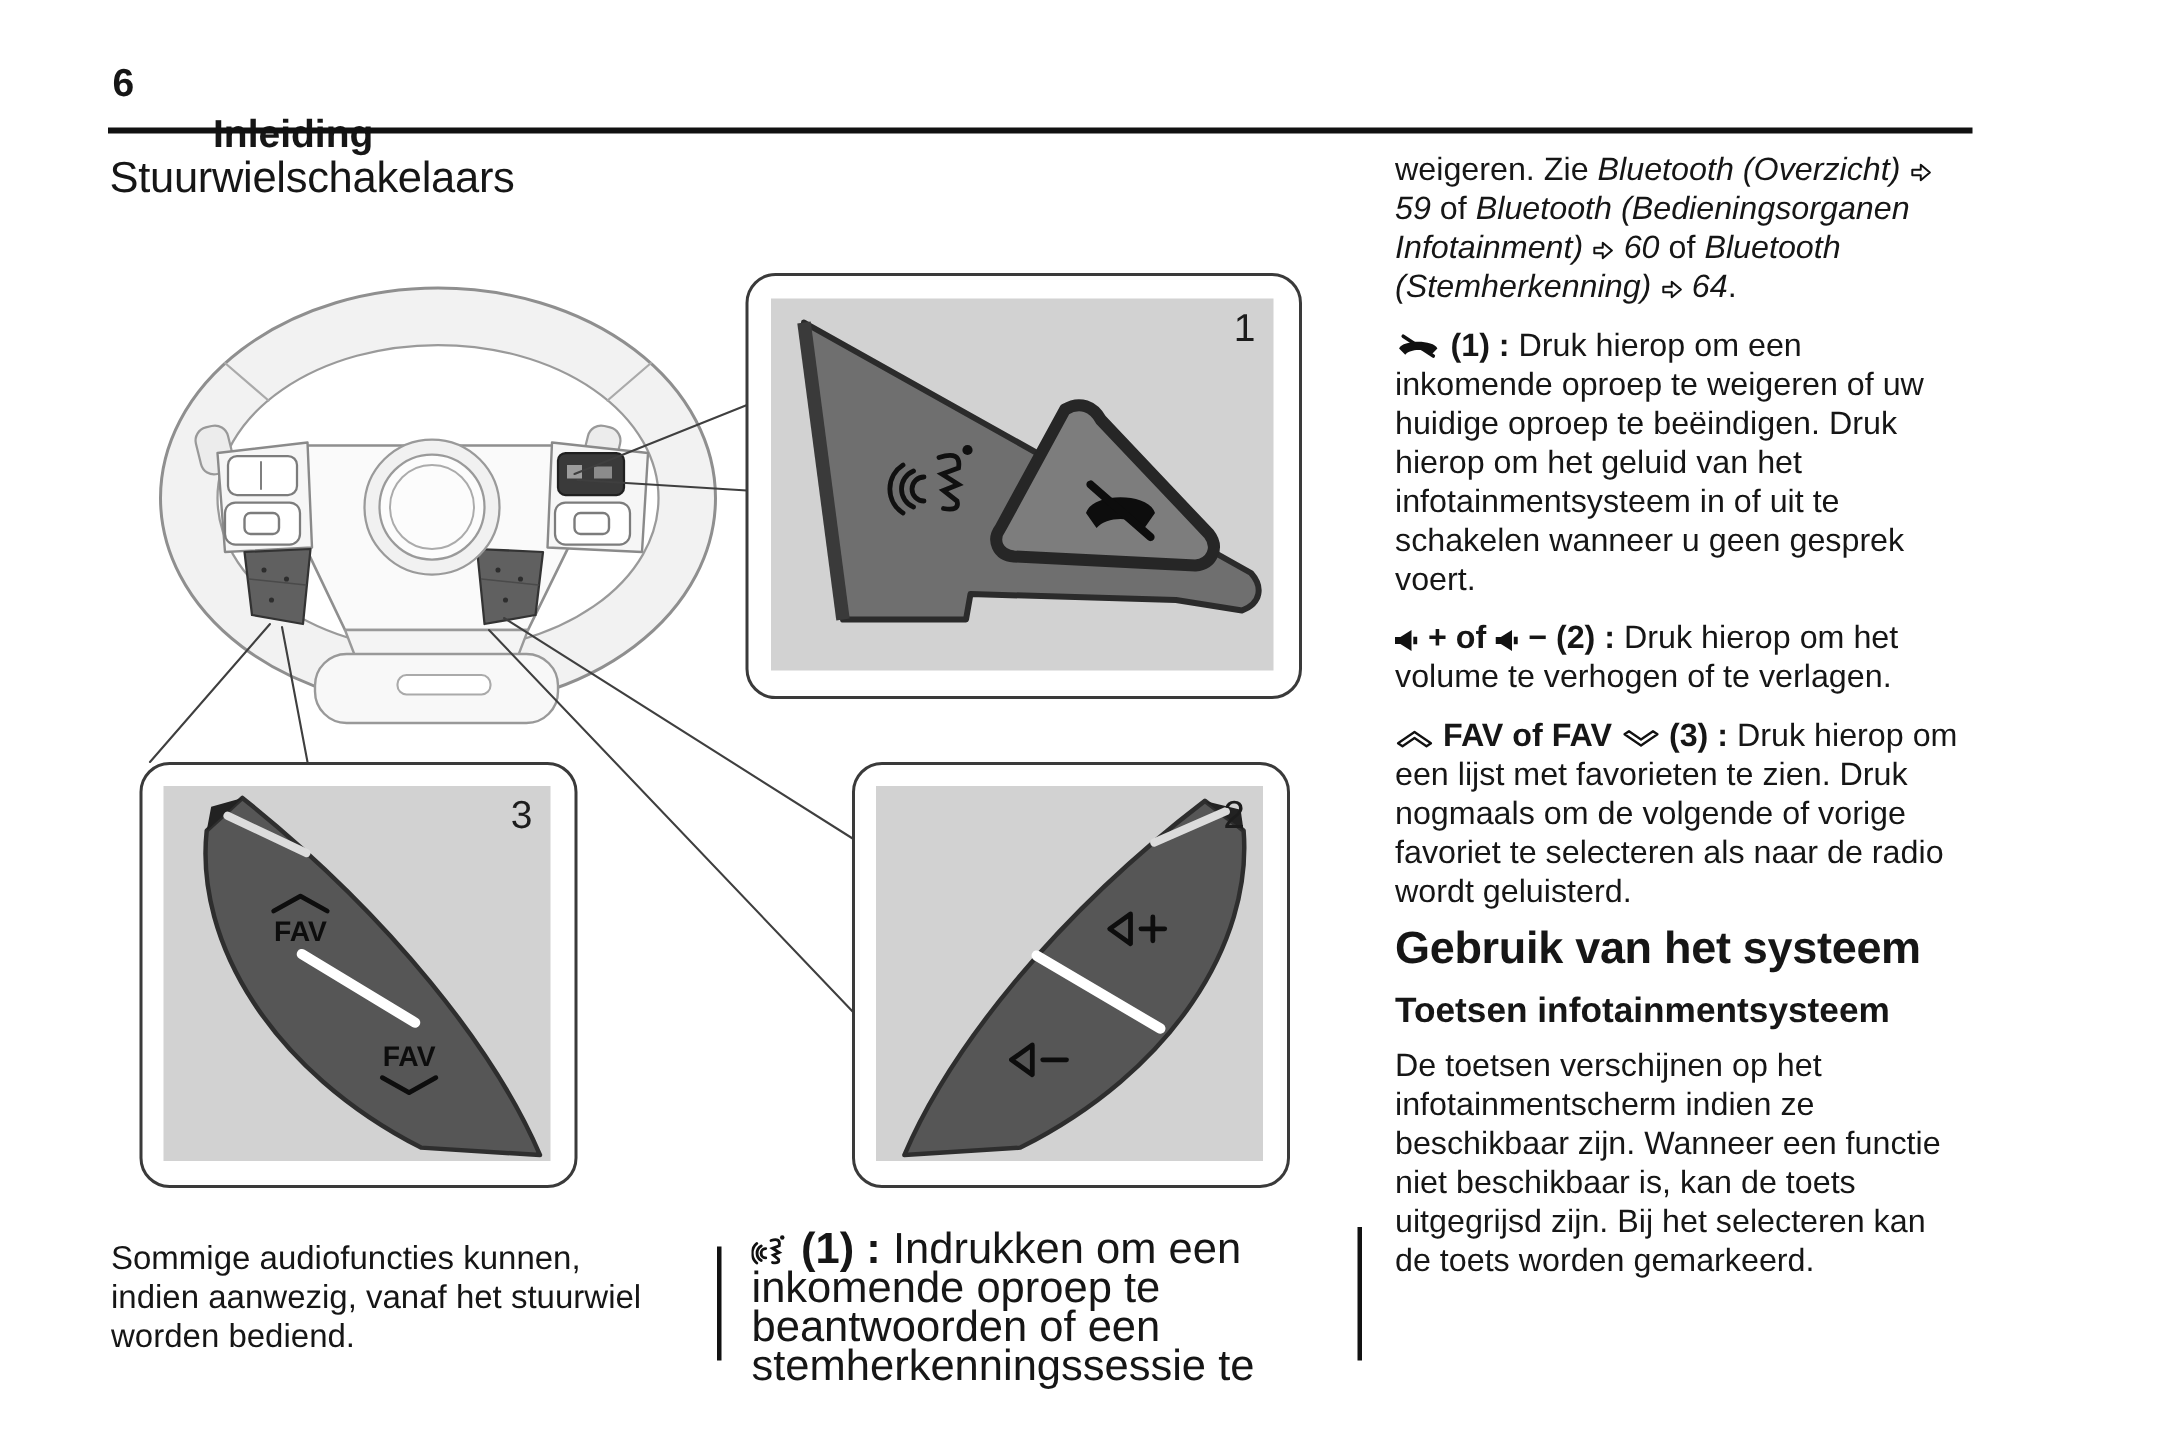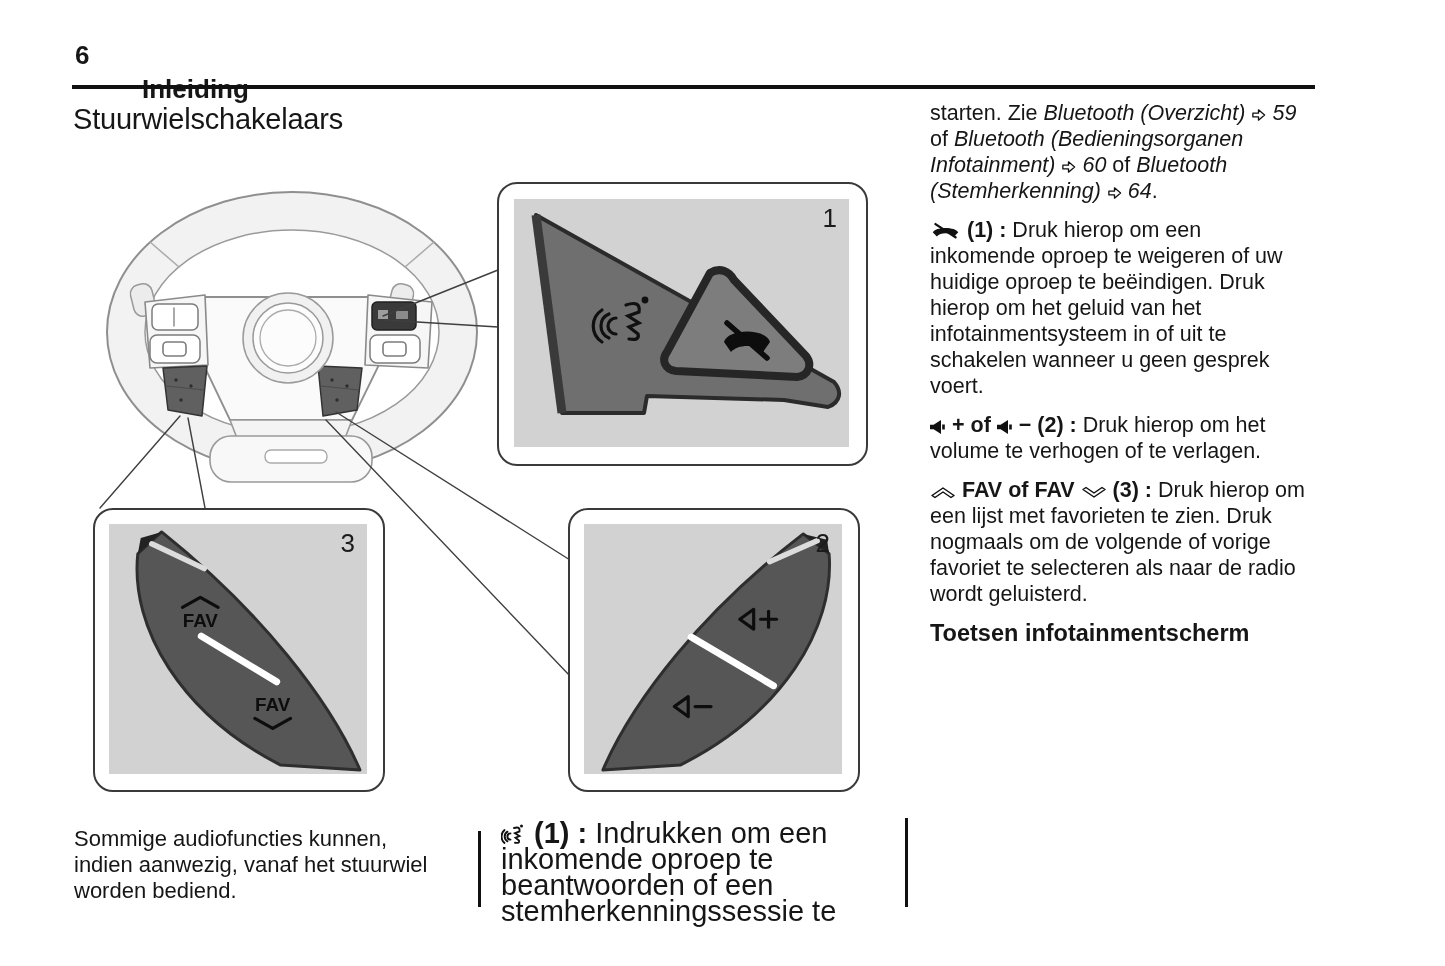--- a/index.html
+++ b/index.html
@@ -200,21 +200,21 @@
       <path d="M3.5,8 a8.5,8.5 0 0 0 0,13"></path>
       <path d="M6.5,9.7 a5.5,5.5 0 0 0 0,9.6"></path>
       <path d="M9.5,11.4 a3,3 0 0 0 0,6.2"></path>
       <path d="M13,6 q6.5,-2 5.5,3.5 l-4.5,1.7 4.5,2.8 -4,1.7 3.5,2.8 q1,3 -4,2.2"></path>
       <circle cx="20.5" cy="4" r="1.5" fill="#111" stroke="none"></circle>
     </g>
   </svg><span class="seg-b"> (1) : </span><span>Indrukken om een inkomende oproep te beantwoorden of een stemherkenningssessie te</span></div>
 <div class="abs vdiv vdiv2"></div>
 
 <div class="abs right-col">
-  <p><span>starten. Zie </span><span class="seg-i">Bluetooth (Overzicht)</span><span> </span><svg width="15" height="14" viewBox="0 0 16 14" class="ricon">
+  <p><span>weigeren. Zie </span><span class="seg-i">Bluetooth (Overzicht)</span><span> </span><svg width="15" height="14" viewBox="0 0 16 14" class="ricon">
     <path d="M2,5 H8 V1.5 L14.5,7 L8,12.5 V9 H2 Z" fill="#ffffff" stroke="#111" stroke-width="1.4" stroke-linejoin="round"></path>
   </svg><span class="seg-i"> 59</span><span> of </span><span class="seg-i">Bluetooth (Bedieningsor­ganen Infotainment)</span><span> </span><svg width="15" height="14" viewBox="0 0 16 14" class="ricon">
     <path d="M2,5 H8 V1.5 L14.5,7 L8,12.5 V9 H2 Z" fill="#ffffff" stroke="#111" stroke-width="1.4" stroke-linejoin="round"></path>
   </svg><span class="seg-i"> 60</span><span> of </span><span class="seg-i">Bluetooth (Stemherkenning)</span><span> </span><svg width="15" height="14" viewBox="0 0 16 14" class="ricon">
     <path d="M2,5 H8 V1.5 L14.5,7 L8,12.5 V9 H2 Z" fill="#ffffff" stroke="#111" stroke-width="1.4" stroke-linejoin="round"></path>
   </svg><span class="seg-i"> 64</span><span>.</span></p>
   <p><svg width="31" height="17" viewBox="0 0 34 18" class="ricon">
     <path d="M3,11 C6,4.5 28,4.5 31,11 L26.5,15.5 C22.5,11 11.5,11 7.5,15.5 Z" fill="#111"></path>
     <line x1="6" y1="2" x2="28" y2="16.5" stroke="#111" stroke-width="2.6" stroke-linecap="round"></line>
   </svg><span class="seg-b"> (1) : </span><span>Druk hierop om een inkomende oproep te weigeren of uw huidige oproep te beëindigen. Druk hierop om het geluid van het infotainmentsysteem in of uit te schakelen wanneer u geen gesprek voert.</span></p>
@@ -223,14 +223,16 @@
     <rect x="12.2" y="4.5" width="2.6" height="5" fill="#111"></rect>
   </svg><span class="seg-b"> + of </span><svg width="16" height="14" viewBox="0 0 16 14" class="ricon">
     <polygon points="11,0 11,14 3.6,9.3 0,9.3 0,4.7 3.6,4.7" fill="#111"></polygon>
     <rect x="12.2" y="4.5" width="2.6" height="5" fill="#111"></rect>
   </svg><span class="seg-b"> − (2) : </span><span>Druk hierop om het volume te verhogen of te verlagen.</span></p>
   <p><svg width="26" height="13" viewBox="0 0 26 13" class="ricon">
     <polygon points="2,9.5 13,2 24,9.5 21,11.5 13,6 5,11.5" fill="#fff" stroke="#111" stroke-width="1.5" stroke-linejoin="round"></polygon>
   </svg><span class="seg-b"> FAV of FAV </span><svg width="26" height="13" viewBox="0 0 26 13" class="ricon">
     <polygon points="2,3.5 5,1.5 13,7 21,1.5 24,3.5 13,11" fill="#fff" stroke="#111" stroke-width="1.5" stroke-linejoin="round"></polygon>
   </svg><span class="seg-b"> (3) : </span><span>Druk hierop om een lijst met favorieten te zien. Druk nogmaals om de volgende of vorige favoriet te selecteren als naar de radio wordt geluisterd.</span></p>
-  <div class="h-sub">Toetsen infotainmentscherm</div>
+  <div class="h-big">Gebruik van het systeem</div>
+  <div class="h-sub">Toetsen infotainmentsysteem</div>
+  <p>De toetsen verschijnen op het infotainmentscherm indien ze beschikbaar zijn. Wanneer een functie niet beschikbaar is, kan de toets uitgegrijsd zijn. Bij het selec­teren kan de toets worden gemar­keerd.</p>
 </div>
 
 </body></html>

